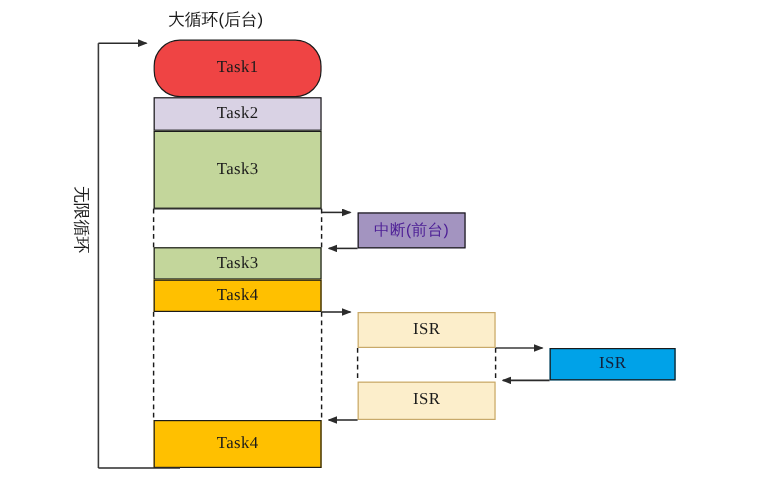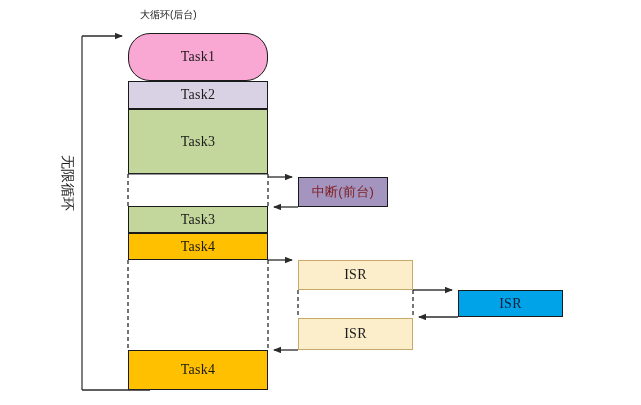--- a/index.html
+++ b/index.html
@@ -36,28 +36,28 @@
     color: #1b1b1b;
   }
   .box.isr-blue {
     border: 1px solid #1a1a1a;
     background: #00a2e8;
     color: #14203a;
   }
   .box.interrupt {
     border: 1px solid #1a1a1a;
     background: #a394c0;
-    color: #7f1d1d;
+    color: #4c1d95;
     font-family: "Liberation Sans", "DejaVu Sans", sans-serif;
     font-size: 13px;
   }
   .label {
     position: absolute;
     font-family: "Liberation Sans", "DejaVu Sans", sans-serif;
-    font-size: 10px;
+    font-size: 14px;
     color: #1a1a1a;
     white-space: nowrap;
   }
   .vlabel {
     position: absolute;
     font-family: "Liberation Sans", "DejaVu Sans", sans-serif;
     font-size: 14px;
     color: #1a1a1a;
     white-space: nowrap;
     transform-origin: 0 0;
@@ -83,21 +83,21 @@
 </head>
 <body>
 
 <div id="canvas">
 
   <div class="label" style="left:140px; top:8px;">大循环(后台)</div>
 
   <div class="vlabel" style="left:76px; top:155px;">无限循环</div>
 
 
-  <div class="box task" style="left:128px; top:33px; width:140px; height:48px; background:#f9a8d4;border-radius:22px;">
+  <div class="box task" style="left:128px; top:33px; width:140px; height:48px; background:#ef4444;border-radius:22px;">
     <span>Task1</span>
   </div>
 
   <div class="box task" style="left:128px; top:81px; width:140px; height:28px; background:#d9d2e4;">
     <span>Task2</span>
   </div>
 
   <div class="box task" style="left:128px; top:109px; width:140px; height:65px; background:#c3d69b;">
     <span>Task3</span>
   </div>

